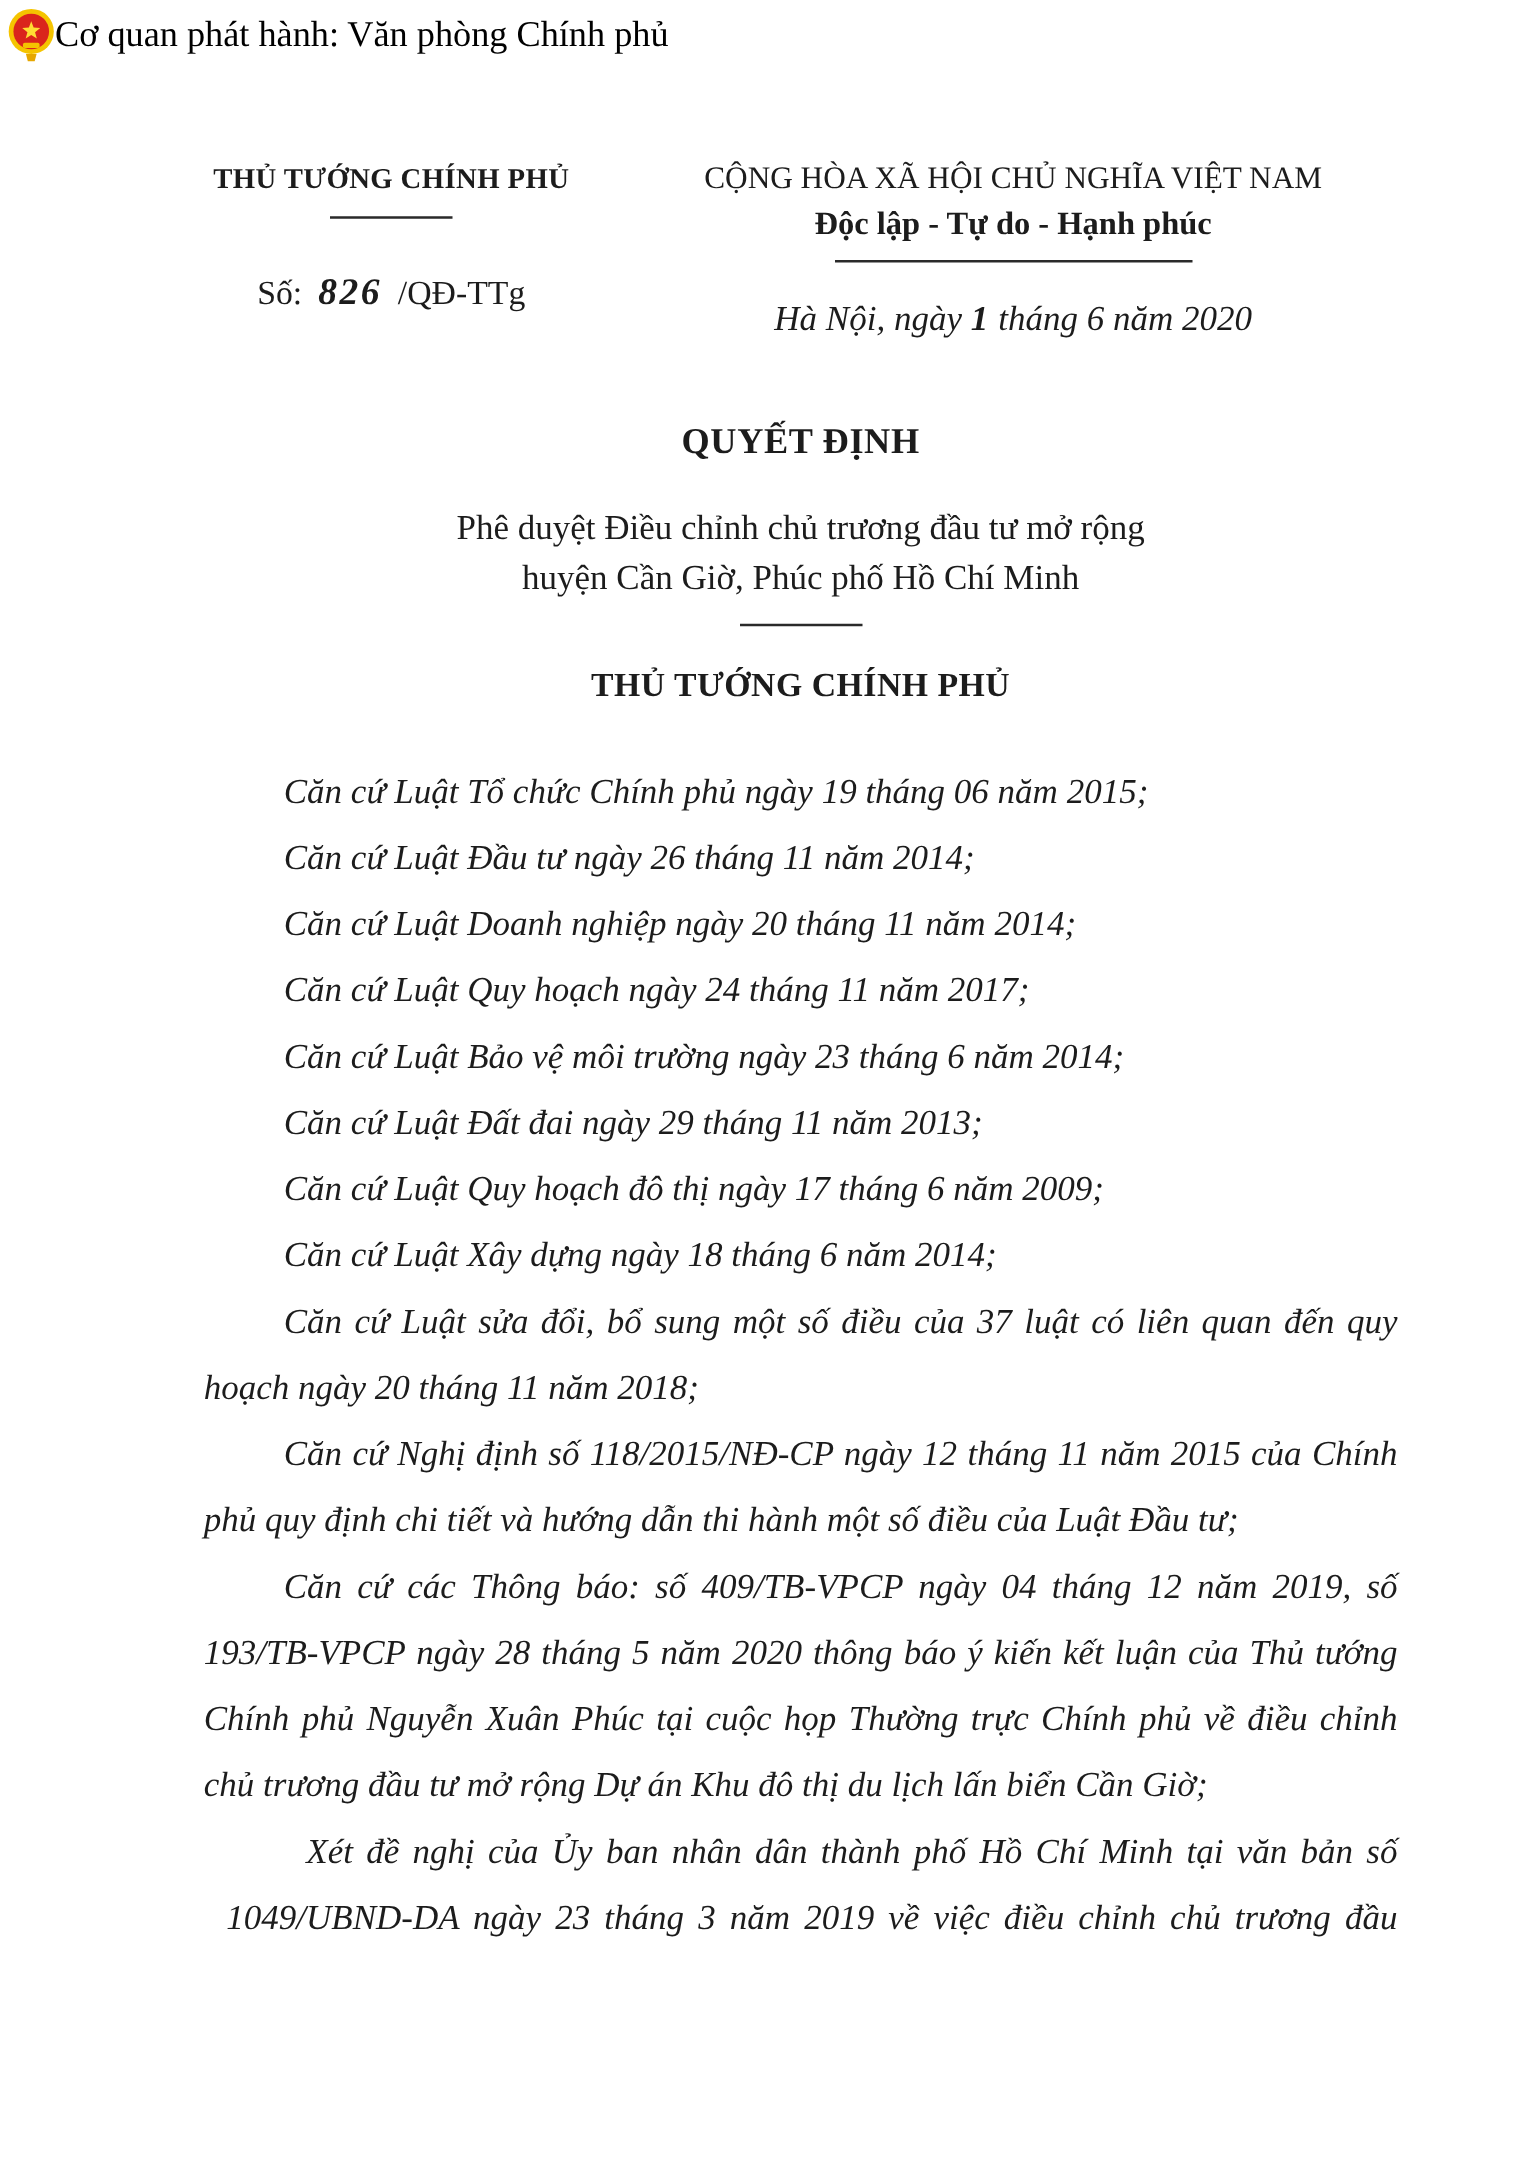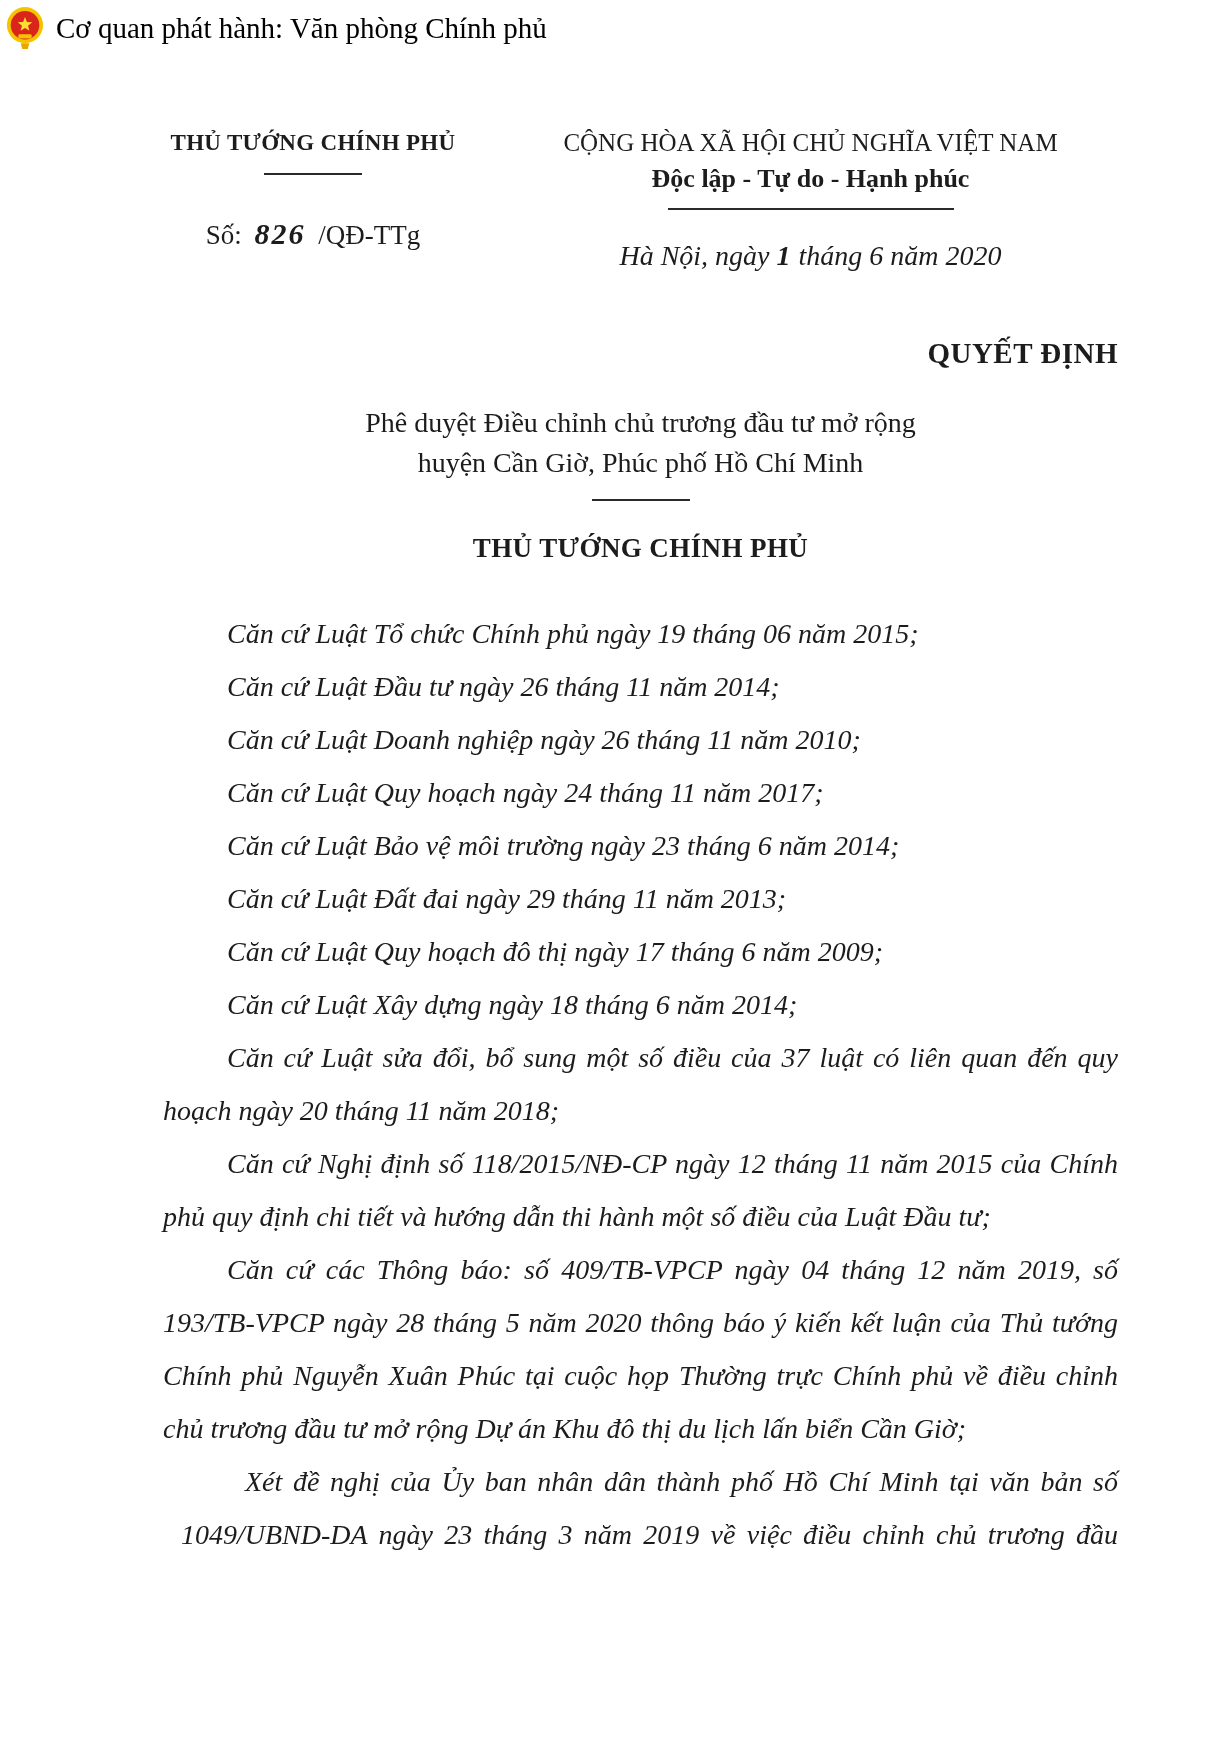--- a/index.html
+++ b/index.html
@@ -6,21 +6,21 @@
   html, body { background:#ffffff; }
   body {
     width:1230px; height:1745px;
     position:relative; overflow:hidden;
     font-family:"Liberation Serif", serif;
     color:#1c1c1c;
   }
 
   
   .topbar {
-    display:flex; align-items:center; gap:12px;
+    display:flex; align-items:center; 
     height:52px; padding:4px 0 0 6px;
   }
   .topbar .emblem { width:38px; height:46px; flex:0 0 auto; }
   .topbar .label { font-size:29px; color:#000; }
 
   
   .doc { padding:76px 112px 0 163px; }
 
   .doc-header { display:flex; }
   .col-left  { width:300px; text-align:center; }
@@ -31,21 +31,21 @@
   .numline { margin-top:42px; font-size:27px; line-height:34px; white-space:nowrap; }
   .numval  { font-weight:bold; font-style:italic; font-size:30px; letter-spacing:2px; margin:0 6px; }
 
   .country { font-weight:normal; font-size:25px; line-height:29px; }
   .motto   { font-weight:bold; font-size:26px; line-height:31px; margin-top:6px;text-align:center; }
   .rule-m  { width:286px; border-top:2px solid #2a2a2a; margin:14px auto 0; }
   .dateline{ margin-top:28px; font-style:italic; font-size:28px; line-height:35px; white-space:nowrap; }
   .dateday { font-weight:bold; letter-spacing:1px; }
 
   .title-block { text-align:center; margin-top:62px; }
-  .doc-type { font-weight:bold; font-size:29px; line-height:36px; letter-spacing:.5px;text-align:right; }
+  .doc-type { font-weight:bold; font-size:29px; line-height:36px; letter-spacing:.5px; }
   .subject  { font-weight:normal; font-size:28px; line-height:40px; margin-top:32px; }
   .rule-t   { width:98px; border-top:2px solid #2a2a2a; margin:16px auto 0; }
   .authority{ font-weight:bold; font-size:27px; line-height:34px; margin-top:30px; text-align:center; letter-spacing:.4px; }
 
   .body-text { margin-top:42px; font-style:italic; font-size:28px; line-height:53px; }
   .body-text p { text-indent:64px; text-align:justify; }
   .body-text p:last-child { text-align-last:justify;margin-left:18px; }
 </style>
 </head>
 <body>
@@ -95,21 +95,21 @@
   </div>
 
   <div class="authority">THỦ TƯỚNG CHÍNH PHỦ</div>
 
   <div class="body-text">
 
       <p>Căn cứ Luật Tổ chức Chính phủ ngày 19 tháng 06 năm 2015;</p>
 
       <p>Căn cứ Luật Đầu tư ngày 26 tháng 11 năm 2014;</p>
 
-      <p>Căn cứ Luật Doanh nghiệp ngày 26 tháng 11 năm 2010;</p>
+      <p>Căn cứ Luật Doanh nghiệp ngày 20 tháng 11 năm 2014;</p>
 
       <p>Căn cứ Luật Quy hoạch ngày 24 tháng 11 năm 2017;</p>
 
       <p>Căn cứ Luật Bảo vệ môi trường ngày 23 tháng 6 năm 2014;</p>
 
       <p>Căn cứ Luật Đất đai ngày 29 tháng 11 năm 2013;</p>
 
       <p>Căn cứ Luật Quy hoạch đô thị ngày 17 tháng 6 năm 2009;</p>
 
       <p>Căn cứ Luật Xây dựng ngày 18 tháng 6 năm 2014;</p>

